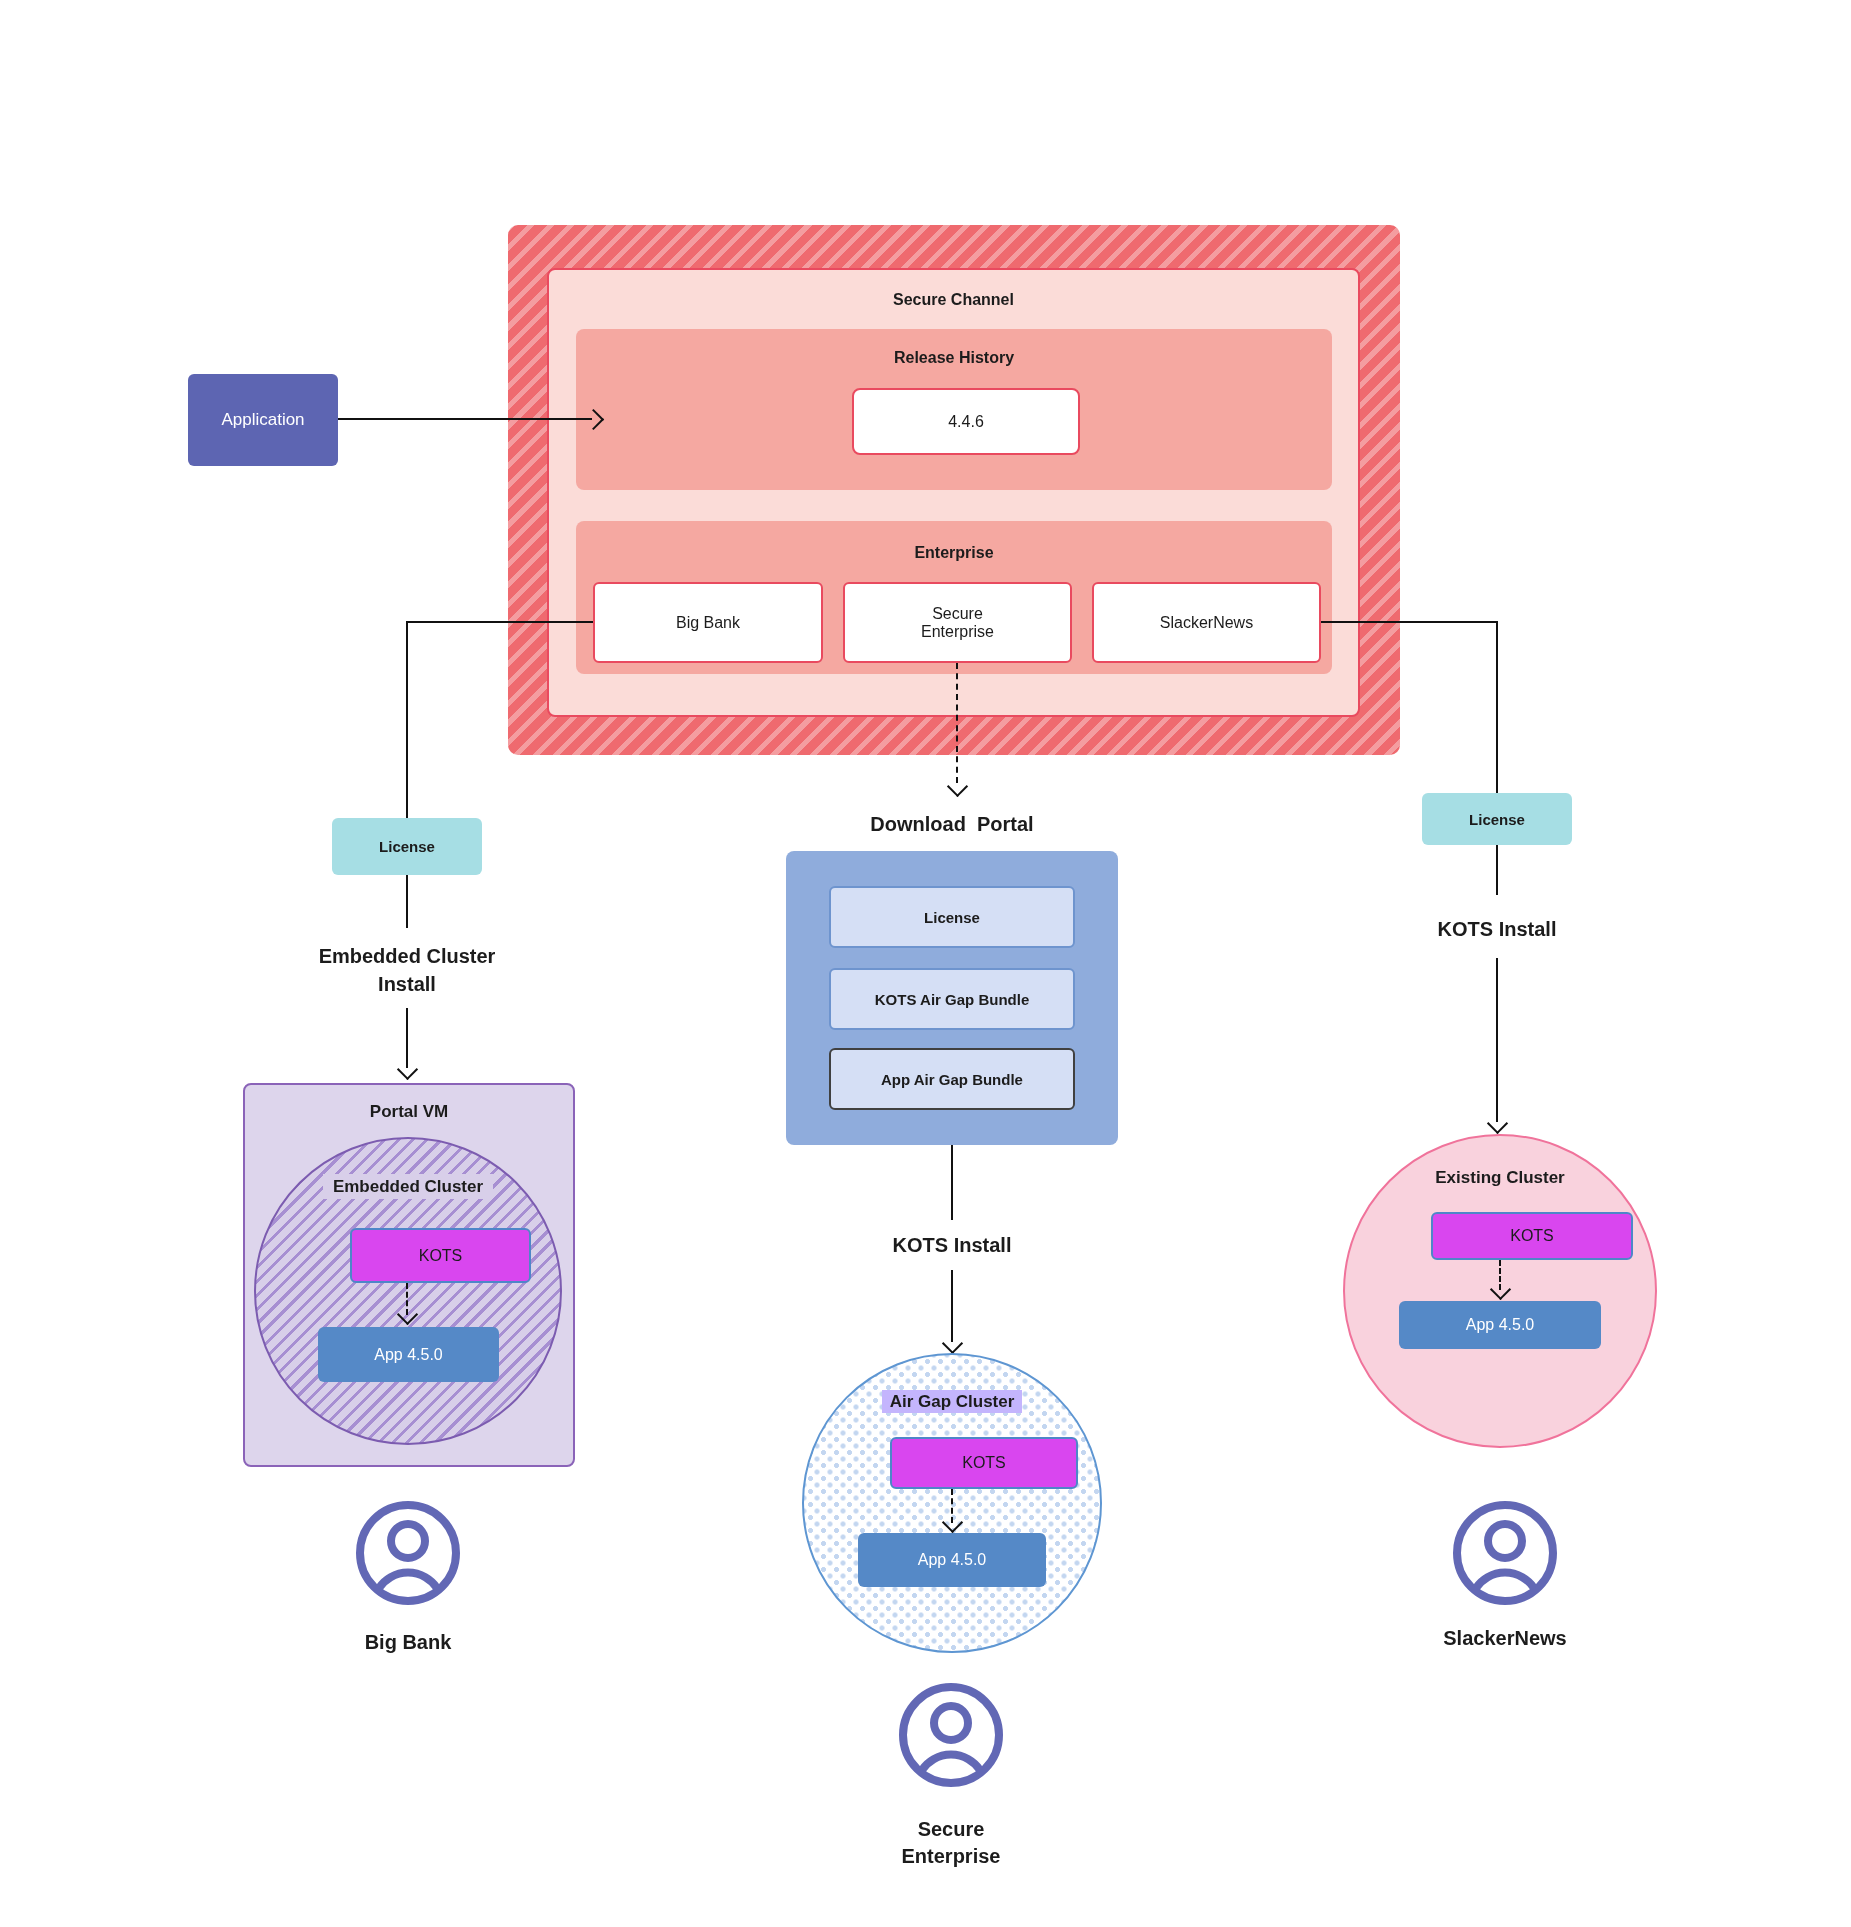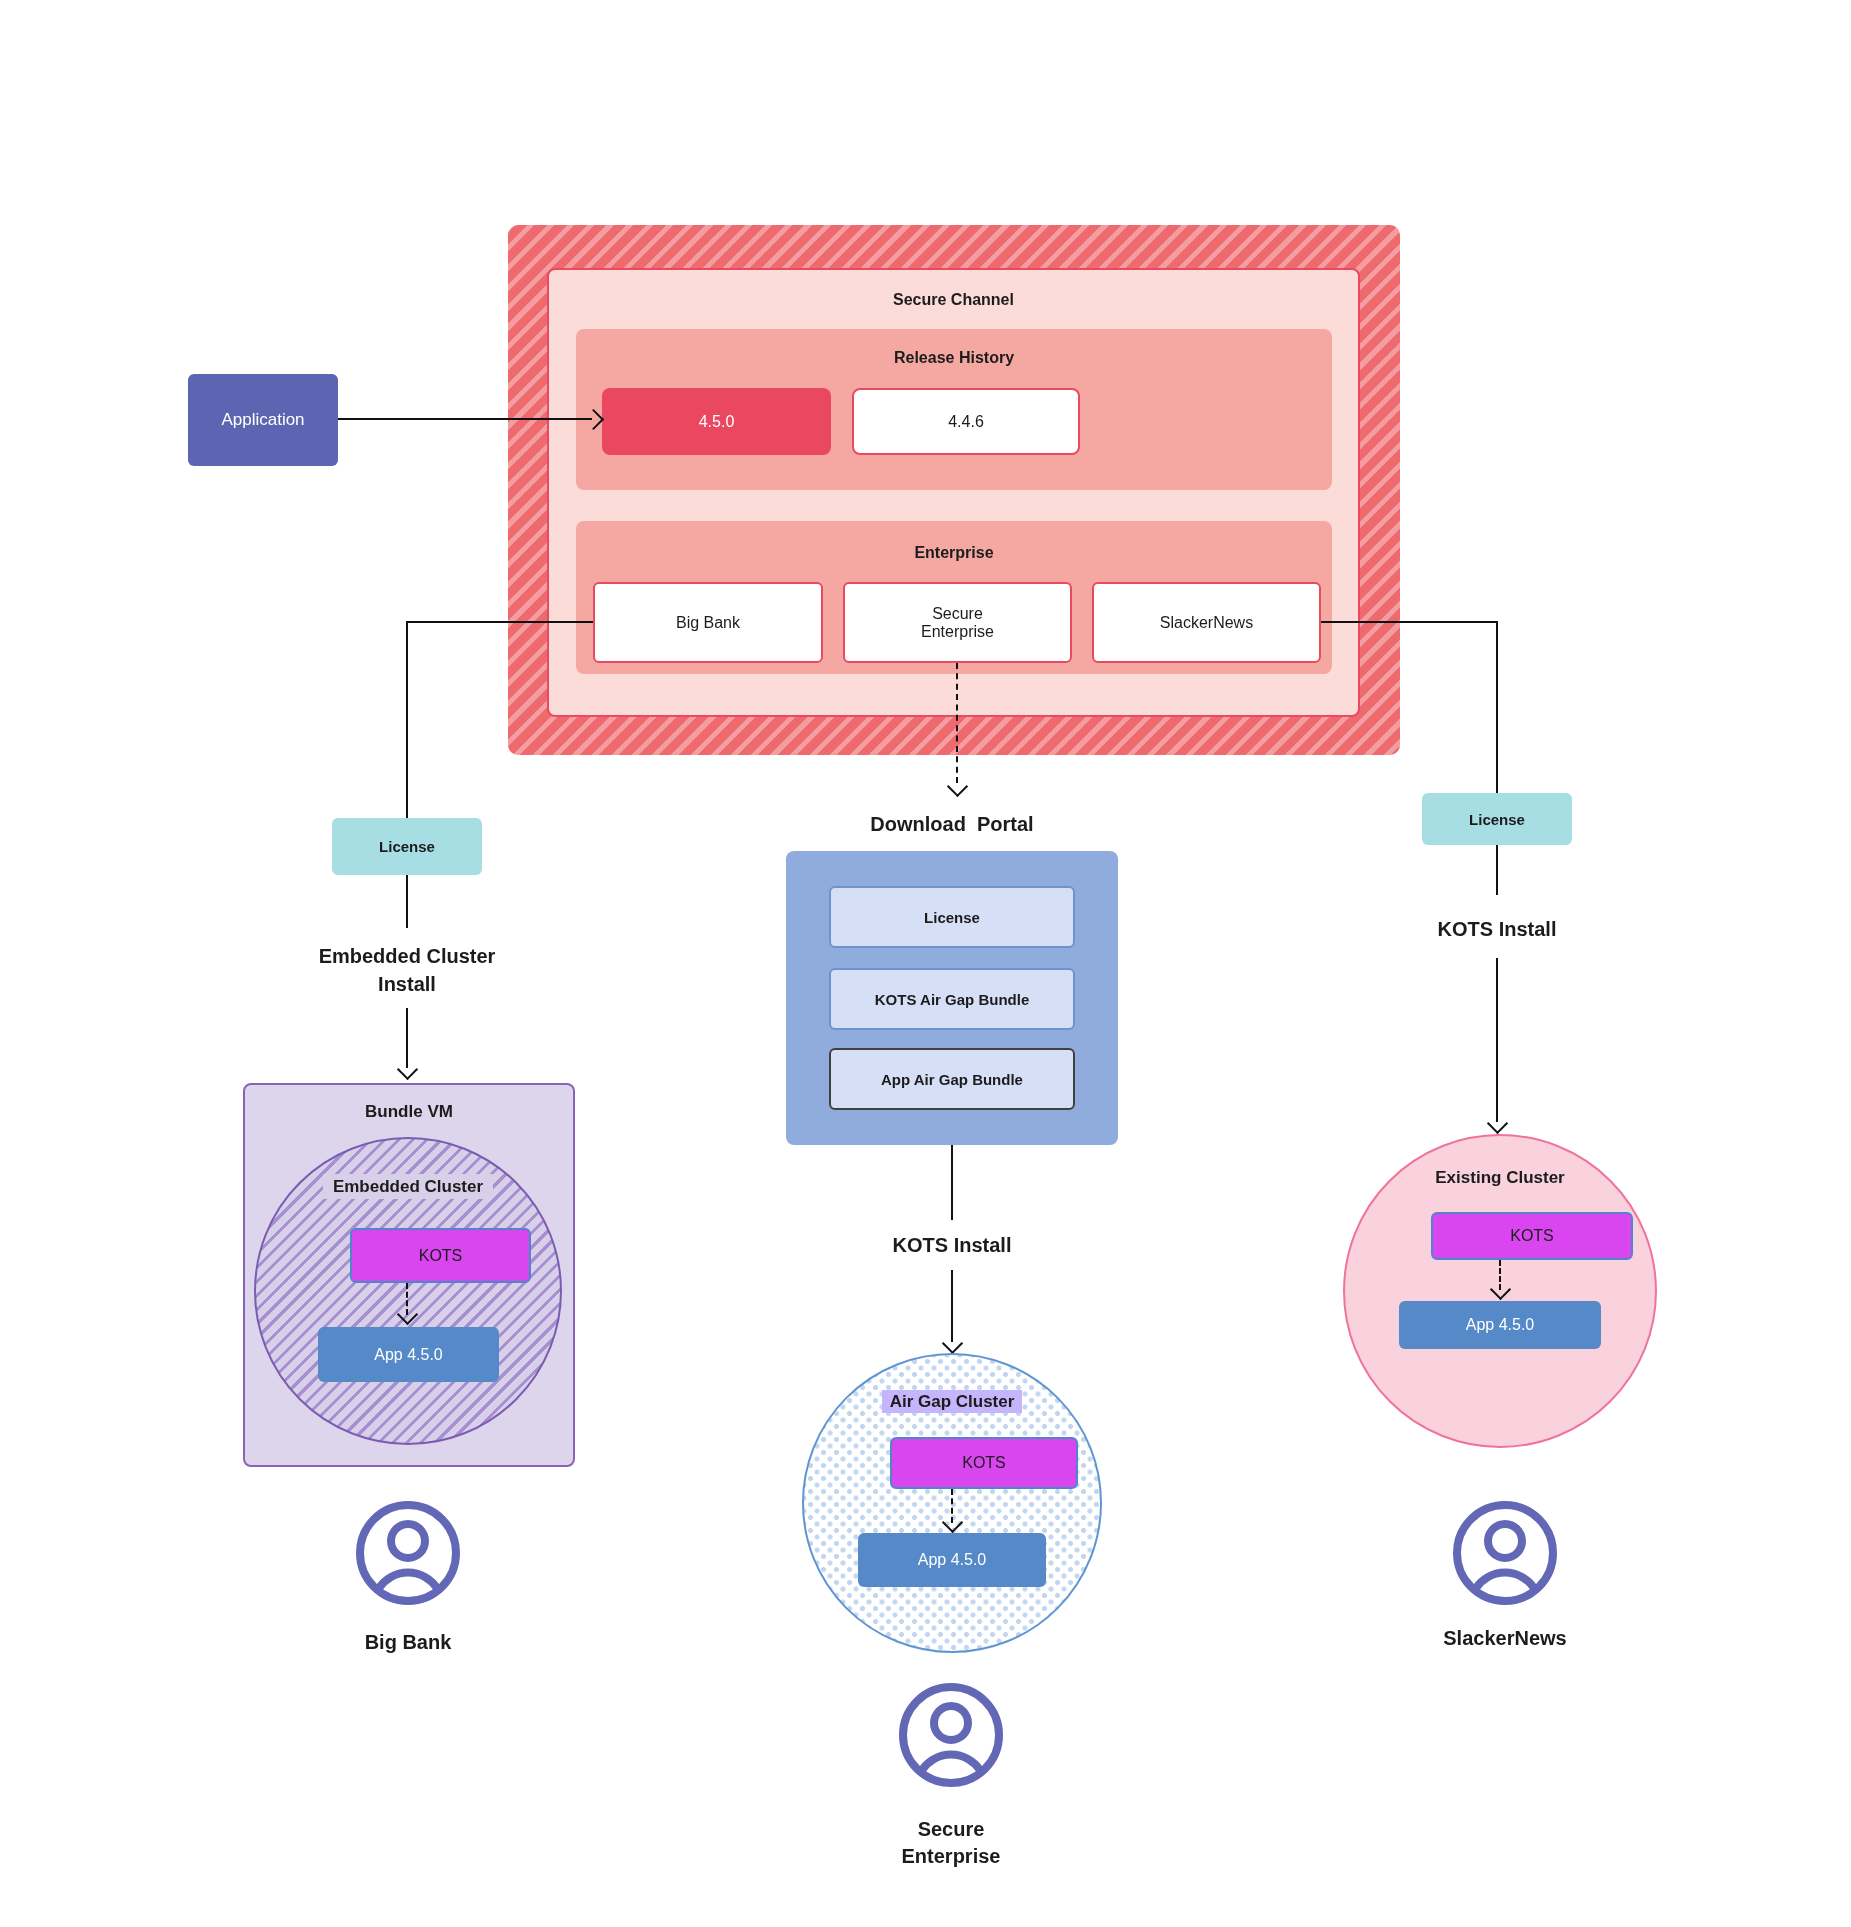--- a/index.html
+++ b/index.html
@@ -46,21 +46,20 @@
 <div id="canvas">
 
 
   <div class="abs hatch-red" style="left:508px;top:225px;width:892px;height:530px;"></div>
 
   <div class="abs" style="left:547px;top:268px;width:813px;height:449px;background:#FBDCD8;border:2px solid #E94A5F;border-radius:8px;"></div>
   <div class="abs lbl" style="left:547px;top:291px;width:813px;font-size:16px;">Secure Channel</div>
 
   <div class="abs" style="left:576px;top:329px;width:756px;height:161px;background:#F5A8A1;border-radius:8px;"></div>
   <div class="abs lbl" style="left:576px;top:349px;width:756px;font-size:16px;">Release History</div>
-  <div class="abs center-text" style="left:602px;top:388px;width:229px;height:67px;background:#EA4760;border-radius:8px;color:#ffffff;font-size:16px;">4.5.0</div>
   <div class="abs center-text white-red" style="left:852px;top:388px;width:228px;height:67px;border-radius:8px;font-size:16px;">4.4.6</div>
 
   <div class="abs" style="left:576px;top:521px;width:756px;height:153px;background:#F5A8A1;border-radius:8px;"></div>
   <div class="abs lbl" style="left:576px;top:544px;width:756px;font-size:16px;">Enterprise</div>
   <div class="abs center-text white-red node" style="left:593px;top:582px;width:230px;height:81px;font-size:16px;">Big Bank</div>
   <div class="abs center-text white-red node" style="left:843px;top:582px;width:229px;height:81px;font-size:16px;">
     <span style="width:110px;">Secure Enterprise</span>
   </div>
   <div class="abs center-text white-red node" style="left:1092px;top:582px;width:229px;height:81px;font-size:16px;">SlackerNews</div>
 
@@ -72,21 +71,21 @@
   <div class="vline" style="left:406px;top:621px;height:197px;"></div>
 
   <div class="abs center-text license-chip" style="left:332px;top:818px;width:150px;height:57px;font-size:15px;">License</div>
 
   <div class="vline" style="left:406px;top:875px;height:53px;"></div>
   <div class="abs flow-label" style="left:292px;top:942px;width:230px;">Embedded Cluster Install</div>
   <div class="vline" style="left:406px;top:1008px;height:60px;"></div>
   <div class="chev down" style="left:400px;top:1062px;"></div>
 
   <div class="abs" style="left:243px;top:1083px;width:332px;height:384px;background:#DDD5EC;border:2px solid #8A63B8;border-radius:8px;"></div>
-  <div class="abs cluster-label" style="left:243px;top:1102px;width:332px;">Bundle VM</div>
+  <div class="abs cluster-label" style="left:243px;top:1102px;width:332px;">Portal VM</div>
 
   <div class="abs hatch-purple" style="left:254px;top:1137px;width:308px;height:308px;border:2px solid #7C5CB0;border-radius:50%;"></div>
   <div class="abs cluster-label" style="left:254px;top:1177px;width:308px;"><span style="background:#D8CFE9;padding:3px 10px;">Embedded Cluster</span></div>
 
   <div class="abs center-text kots-box" style="left:318px;top:1228px;width:181px;height:55px;font-size:16px;">KOTS</div>
   <div class="vline dashed" style="left:406px;top:1283px;height:32px;"></div>
   <div class="chev down" style="left:400px;top:1307px;"></div>
   <div class="abs center-text app-box" style="left:318px;top:1327px;width:181px;height:55px;font-size:16px;">App 4.5.0</div>
 
   <svg class="abs" style="left:354px;top:1499px;" width="108" height="108" viewBox="0 0 108 108">

